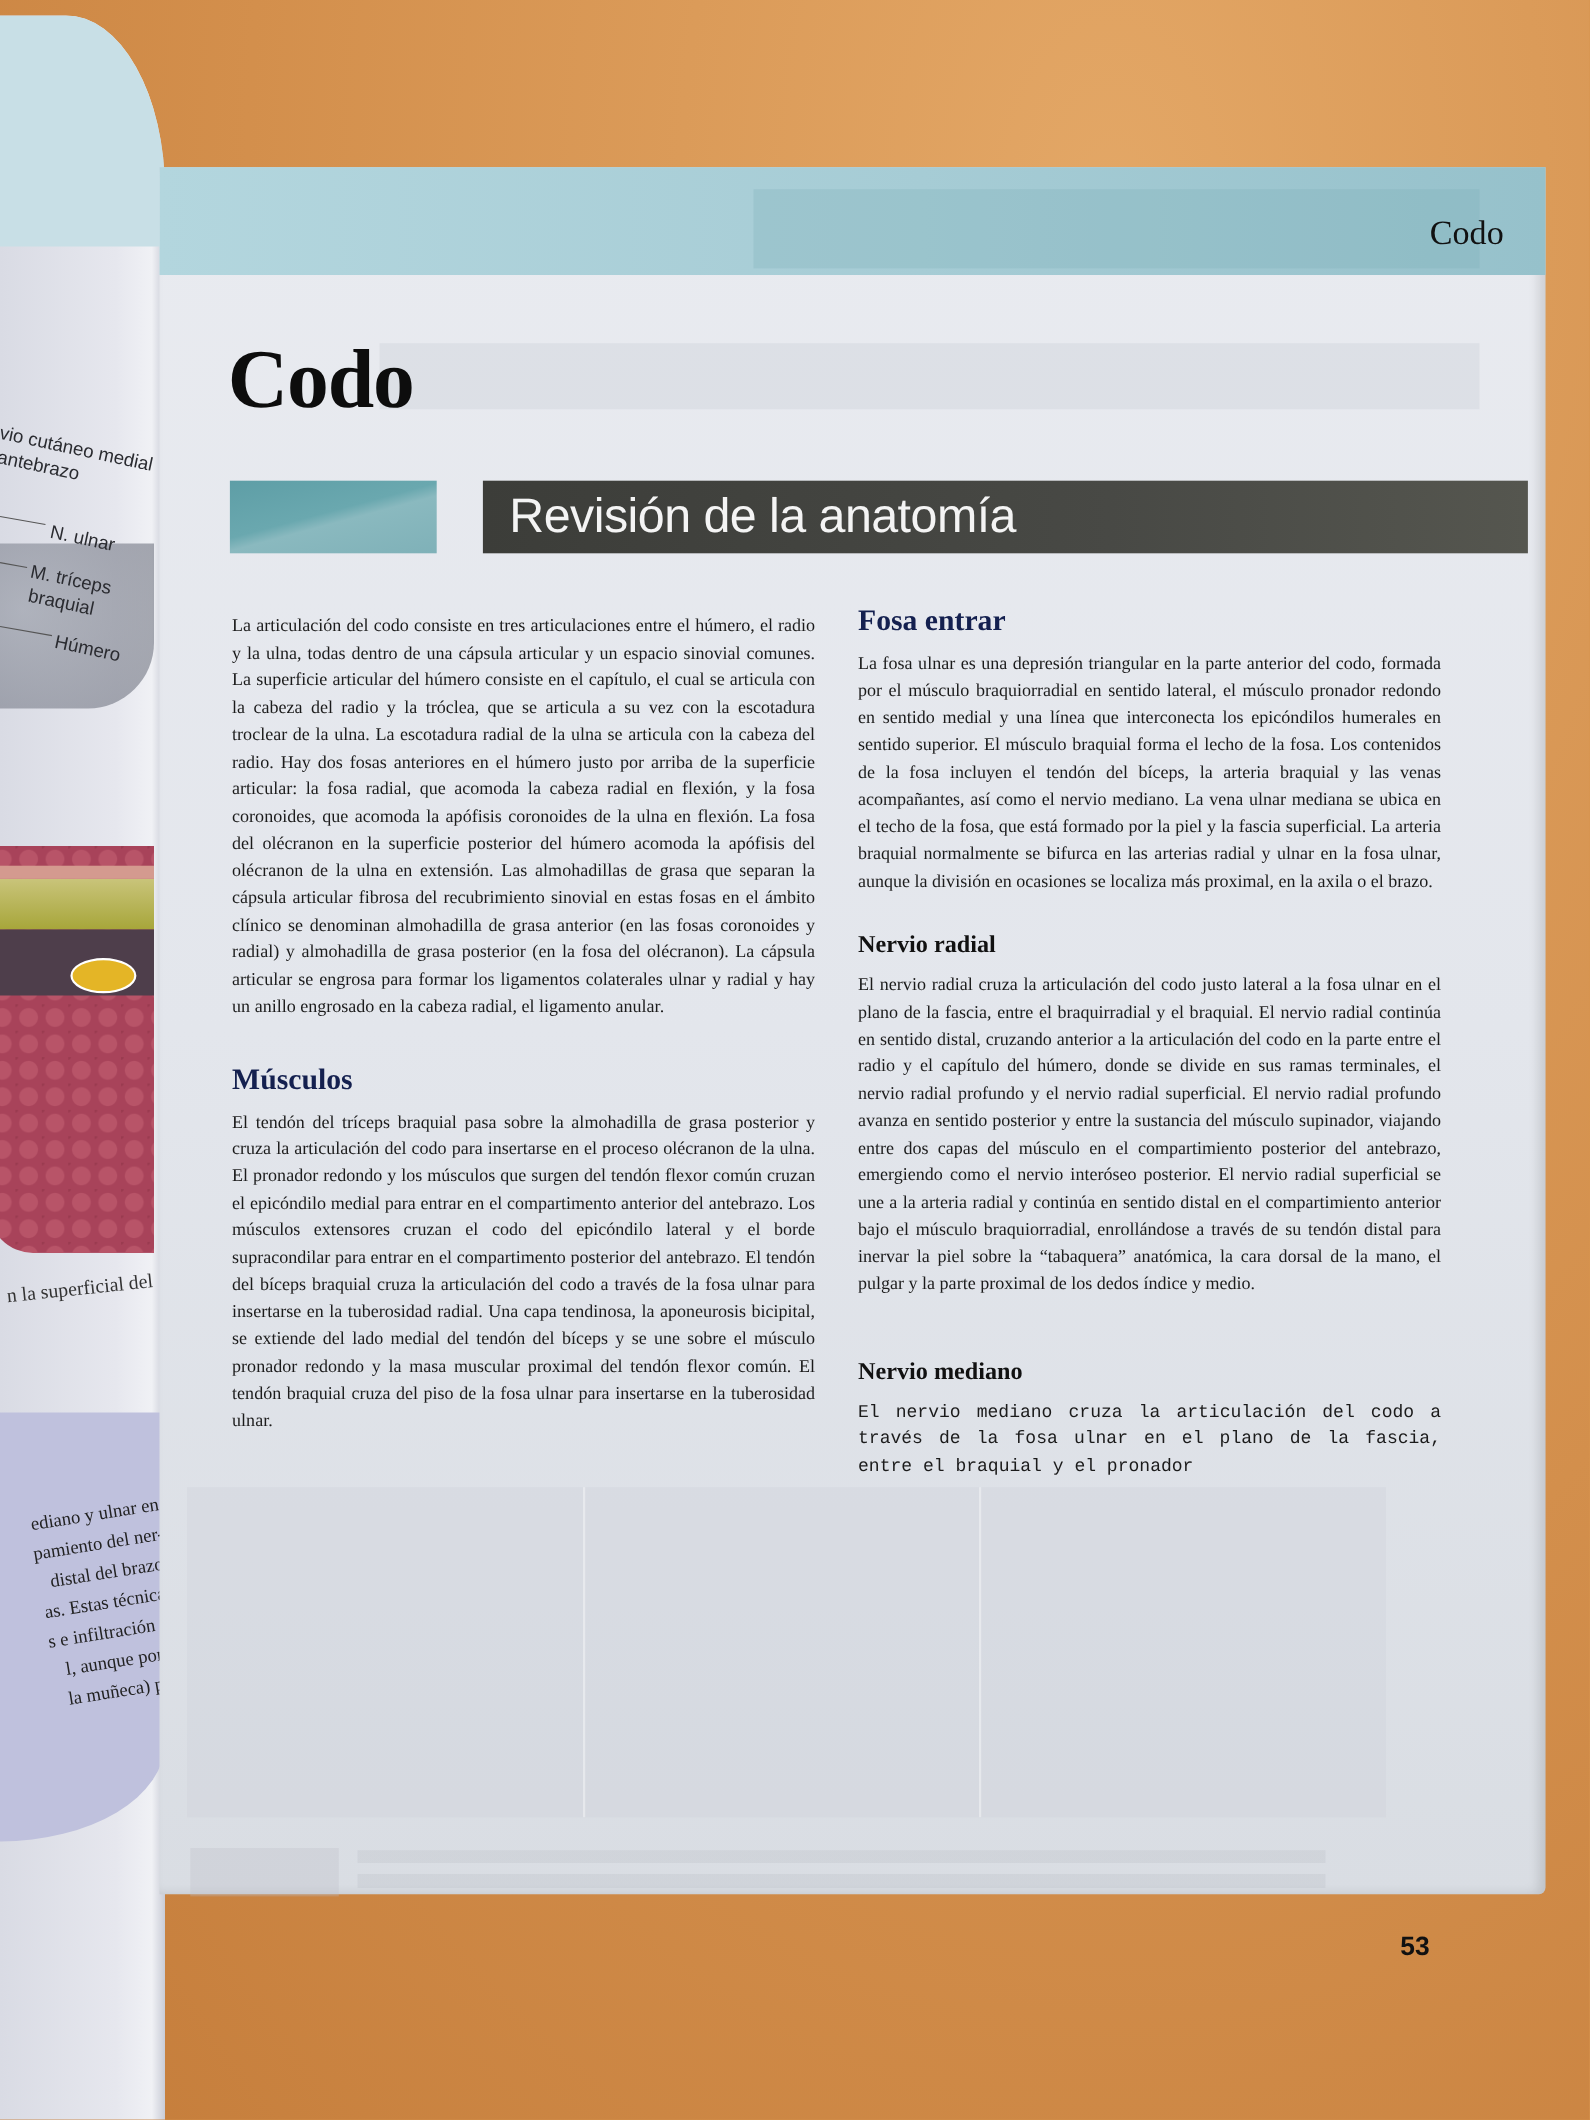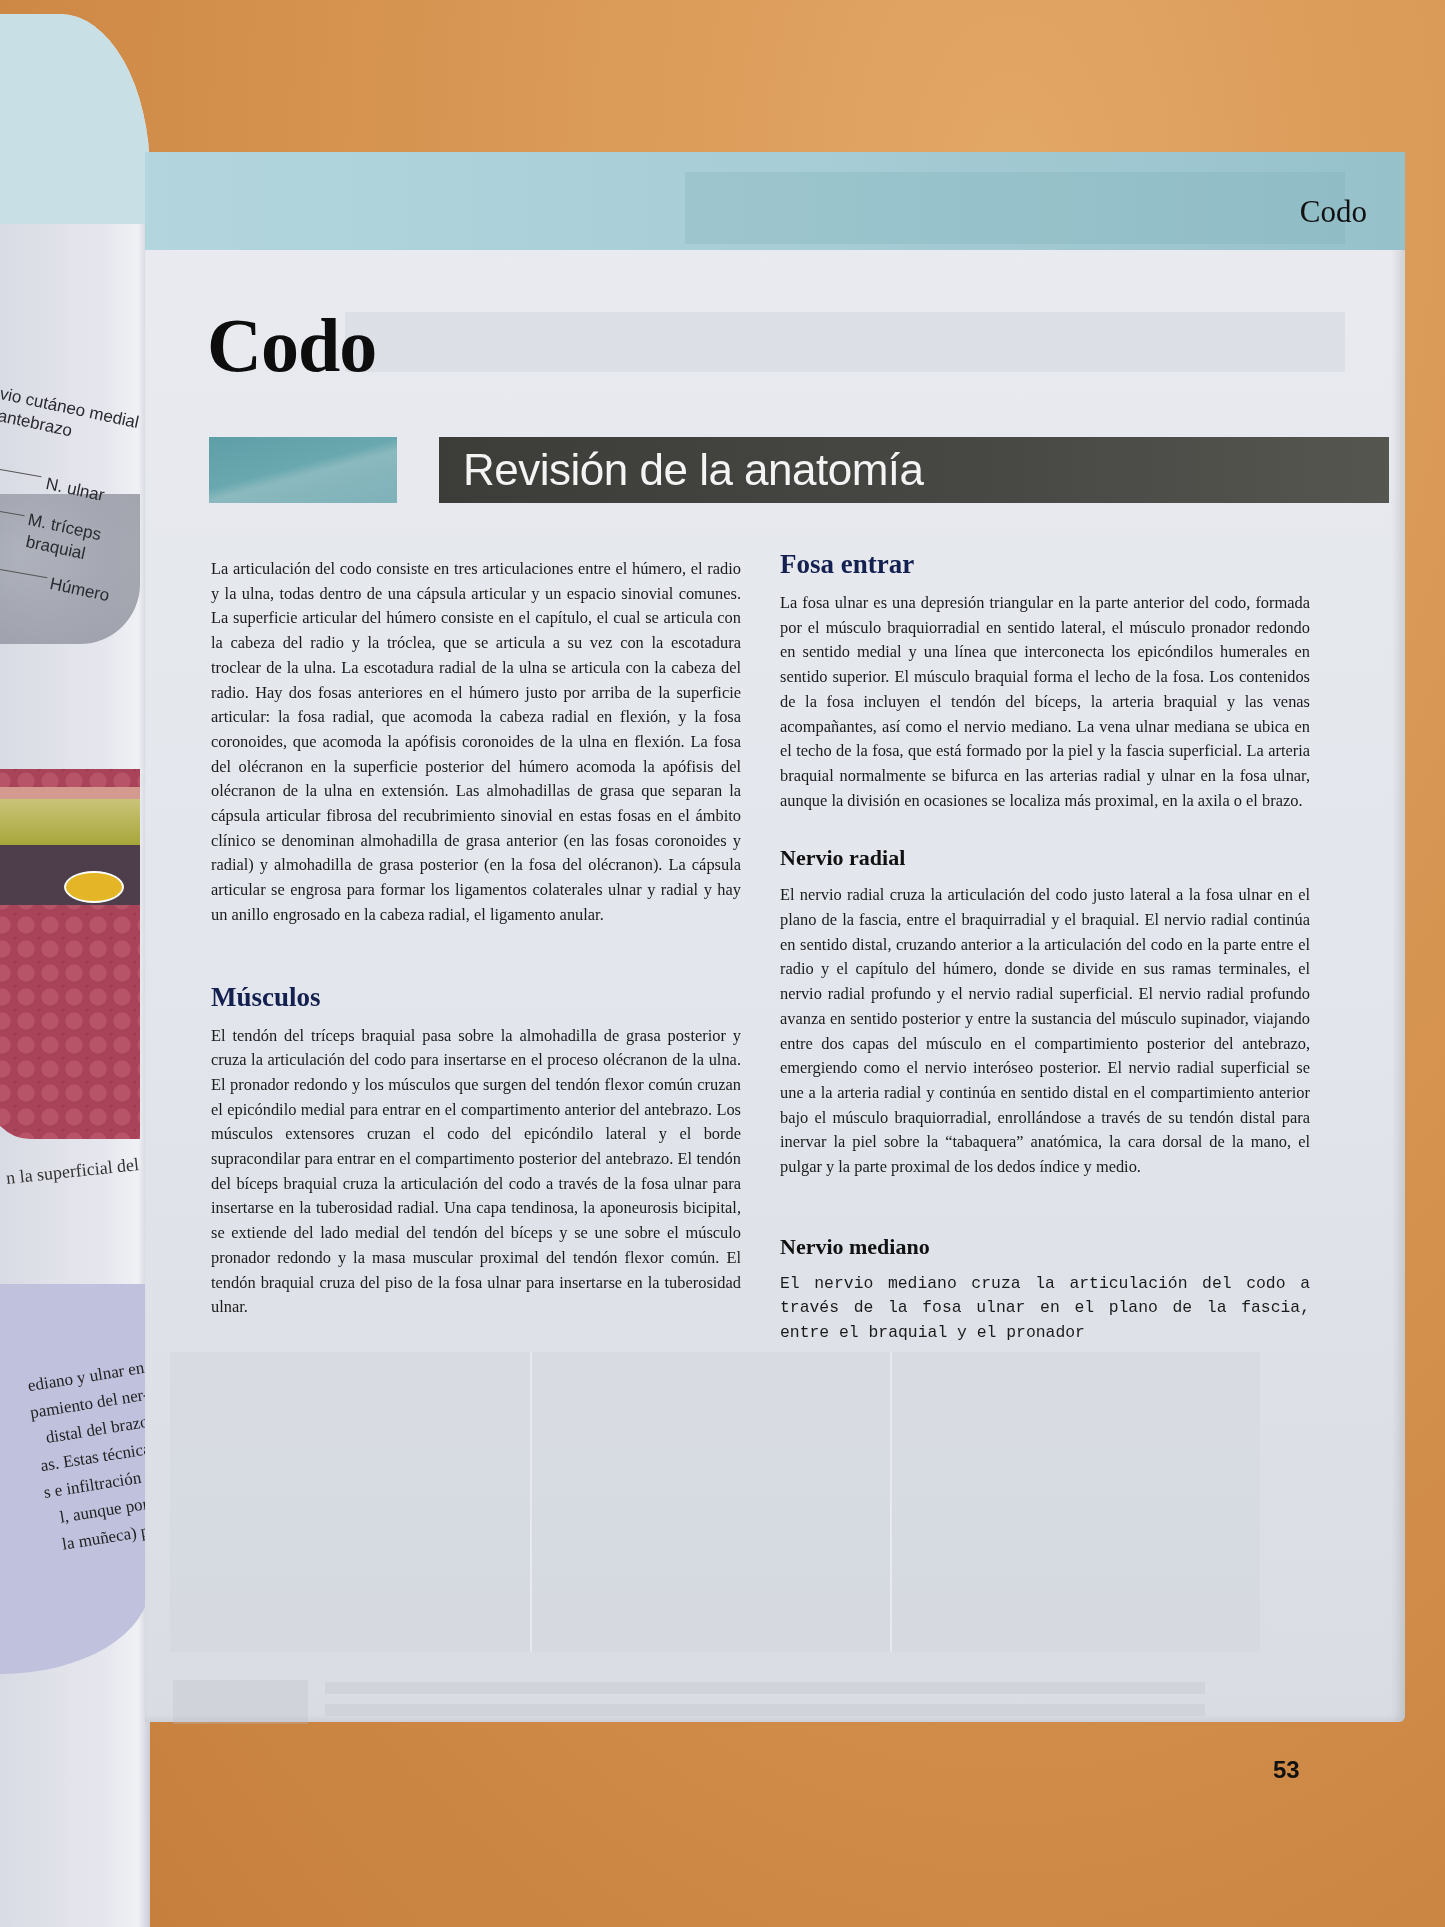--- a/index.html
+++ b/index.html
@@ -207,21 +207,21 @@
     <div class="divider" style="left:360px;"></div>
     <div class="divider" style="left:720px;"></div>
   </div>
   <div class="bleed-caption-box"></div>
   <div class="bleed-caption-lines"></div>
 
   <div class="col left">
     <section>
       <p class="body" style="margin-top:10px;">La articulación del codo consiste en tres articulaciones entre el húmero, el radio y la ulna, todas dentro de una cápsula articular y un espacio sinovial comunes. La superficie articular del húmero consiste en el capítulo, el cual se articula con la cabeza del radio y la tróclea, que se articula a su vez con la escotadura troclear de la ulna. La escotadura radial de la ulna se articula con la cabeza del radio. Hay dos fosas anteriores en el húmero justo por arriba de la superficie articular: la fosa radial, que acomoda la cabeza radial en flexión, y la fosa coronoides, que acomoda la apófisis coronoides de la ulna en flexión. La fosa del olécranon en la superficie posterior del húmero acomoda la apófisis del olécranon de la ulna en extensión. Las almohadillas de grasa que separan la cápsula articular fibrosa del recubrimiento sinovial en estas fosas en el ámbito clínico se denominan almohadilla de grasa anterior (en las fosas coronoides y radial) y almohadilla de grasa posterior (en la fosa del olécranon). La cápsula articular se engrosa para formar los ligamentos colaterales ulnar y radial y hay un anillo engrosado en la cabeza radial, el ligamento anular.</p>
     </section>
-    <section style="margin-top:52px;">
+    <section style="margin-top:36px;">
       <h2 class="sec">Músculos</h2>
       <p class="body" style="margin-top:10px;">El tendón del tríceps braquial pasa sobre la almohadilla de grasa posterior y cruza la articulación del codo para insertarse en el proceso olécranon de la ulna. El pronador redondo y los músculos que surgen del tendón flexor común cruzan el epicóndilo medial para entrar en el compartimento anterior del antebrazo. Los músculos extensores cruzan el codo del epicóndilo lateral y el borde supracondilar para entrar en el compartimento posterior del antebrazo. El tendón del bíceps braquial cruza la articulación del codo a través de la fosa ulnar para insertarse en la tuberosidad radial. Una capa tendinosa, la aponeurosis bicipital, se extiende del lado medial del tendón del bíceps y se une sobre el músculo pronador redondo y la masa muscular proximal del tendón flexor común. El tendón braquial cruza del piso de la fosa ulnar para insertarse en la tuberosidad ulnar.</p>
     </section>
   </div>
 
   <div class="col right">
     <section>
       <h2 class="sec">Fosa entrar</h2>
       <p class="body" style="margin-top:10px;">La fosa ulnar es una depresión triangular en la parte anterior del codo, formada por el músculo braquiorradial en sentido lateral, el músculo pronador redondo en sentido medial y una línea que interconecta los epicóndilos humerales en sentido superior. El músculo braquial forma el lecho de la fosa. Los contenidos de la fosa incluyen el tendón del bíceps, la arteria braquial y las venas acompañantes, así como el nervio mediano. La vena ulnar mediana se ubica en el techo de la fosa, que está formado por la piel y la fascia superficial. La arteria braquial normalmente se bifurca en las arterias radial y ulnar en la fosa ulnar, aunque la división en ocasiones se localiza más proximal, en la axila o el brazo.</p>
     </section>

